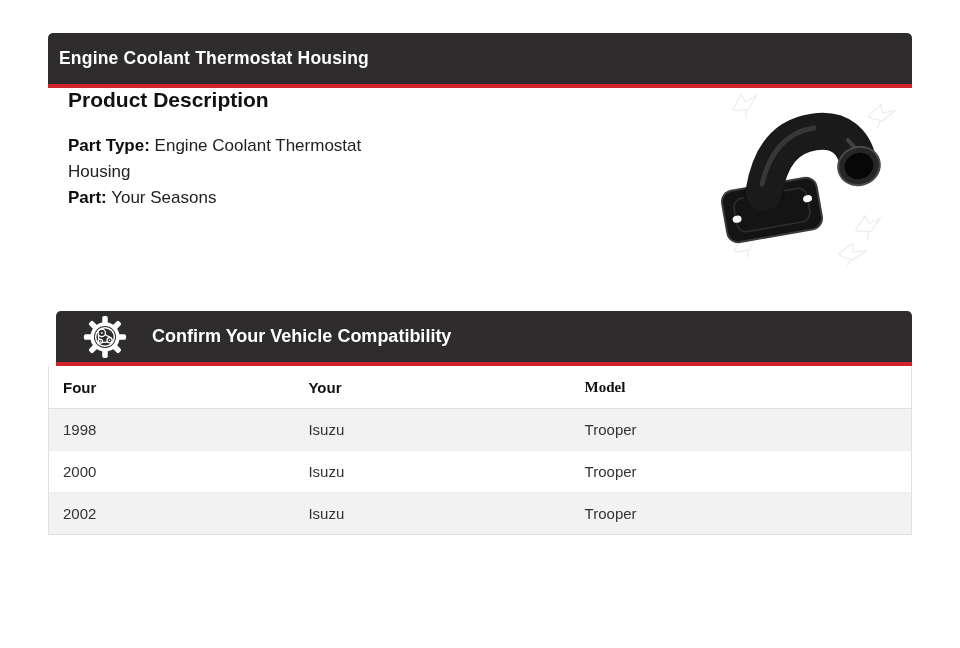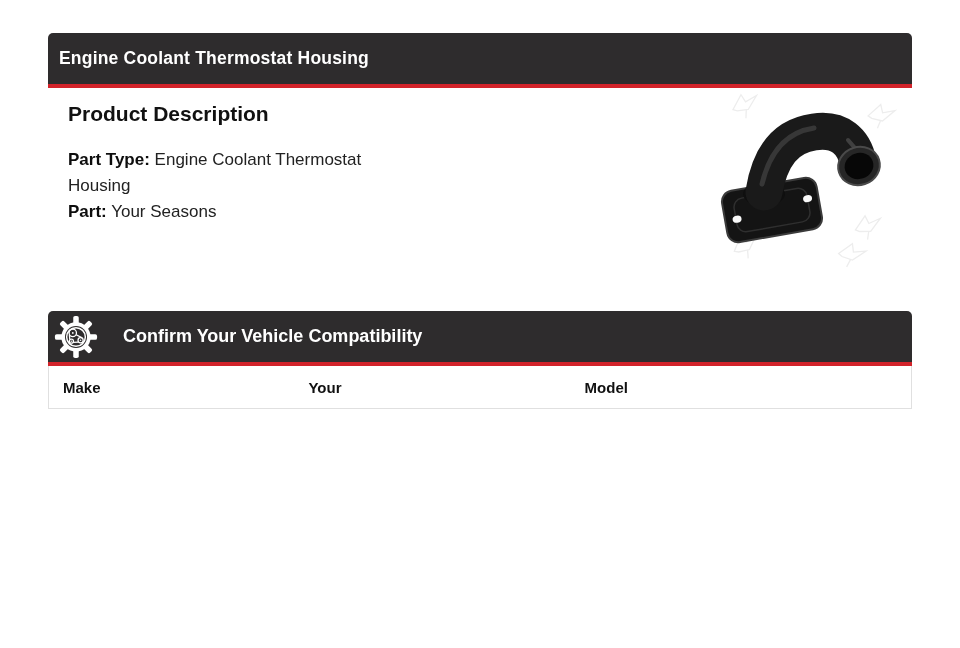--- a/index.html
+++ b/index.html
@@ -16,27 +16,27 @@
     background: #2e2c2d;
     border-bottom: 4px solid #d2232a;
     border-radius: 5px 5px 0 0;
     height: 55px;
     display: flex;
     align-items: center;
     color: #ffffff;
   }
   .bar1 { padding-left: 11px; }
   .bar1 .bar-title { font-size: 17.5px; font-weight: 700; letter-spacing: .2px; }
-  .bar2 { padding-left: 6px; }
+  .bar2 { padding-left: 27px; margin-left: 8px; }
   .bar2 .bar-title { font-size: 18px; font-weight: 700; margin-left: 25px; }
   .gear-wrap { width: 44px; height: 44px; display: inline-flex; align-items: center; justify-content: center; }
 
   
   .desc { position: relative; height: 223px; }
-  .desc h2 { padding-top: 14px; margin-left: 20px; font-size: 21px; font-weight: 700; color: #111111; }
+  .desc h2 { padding-top: 0; margin-left: 20px; font-size: 21px; font-weight: 700; color: #111111; }
   .desc p { margin: 21px 0 0 20px; width: 356px; font-size: 17px; line-height: 26px; color: #222222; }
   .desc p strong { color: #0d0d0d; margin-top: 32px; }
   .product-image { position: absolute; top: 2px; right: 2px; width: 208px; height: 178px; }
 
   
   table.compat {
     width: 100%;
     border-collapse: collapse;
     border: 1px solid #e0e0e0;
     border-top: none;
@@ -52,21 +52,21 @@
   }
   table.compat td {
     color: #333333;
     padding: 12px 14px;
   }
   table.compat tbody tr { border-top: 1px solid #ececec; }
   table.compat tbody tr:nth-child(odd) { background: #f2f2f2; }
   table.compat tbody tr:nth-child(even) { background: #ffffff; }
   .col-year { width: 28.5%; }
   .col-make { width: 32%; }
-  .col-model { width: 39.5%; }
+  .col-model { width: 39.5%; font-family: Liberation Serif, serif; }
 </style>
 </head>
 <body>
 
 <div class="container">
 
   <header class="bar bar1">
     <span class="bar-title">Engine Coolant Thermostat Housing</span>
   </header>
 
@@ -156,22 +156,37 @@
           <circle cx="19" cy="28.5" r="0.8"></circle>
         </g>
       </svg>
     </span>
     <span class="bar-title">Confirm Your Vehicle Compatibility</span>
   </header>
 
   <table class="compat">
     <thead>
       <tr>
-        <th class="col-year">Make</th>
+        <th class="col-year">Four</th>
         <th class="col-make">Your</th>
         <th class="col-model">Model</th>
       </tr>
     </thead>
     <tbody>
+      <tr>
+        <td>1998</td>
+        <td>Isuzu</td>
+        <td>Trooper</td>
+      </tr>
+      <tr>
+        <td>2000</td>
+        <td>Isuzu</td>
+        <td>Trooper</td>
+      </tr>
+      <tr>
+        <td>2002</td>
+        <td>Isuzu</td>
+        <td>Trooper</td>
+      </tr>
     </tbody>
   </table>
 
 </div>
 
 </body></html>

